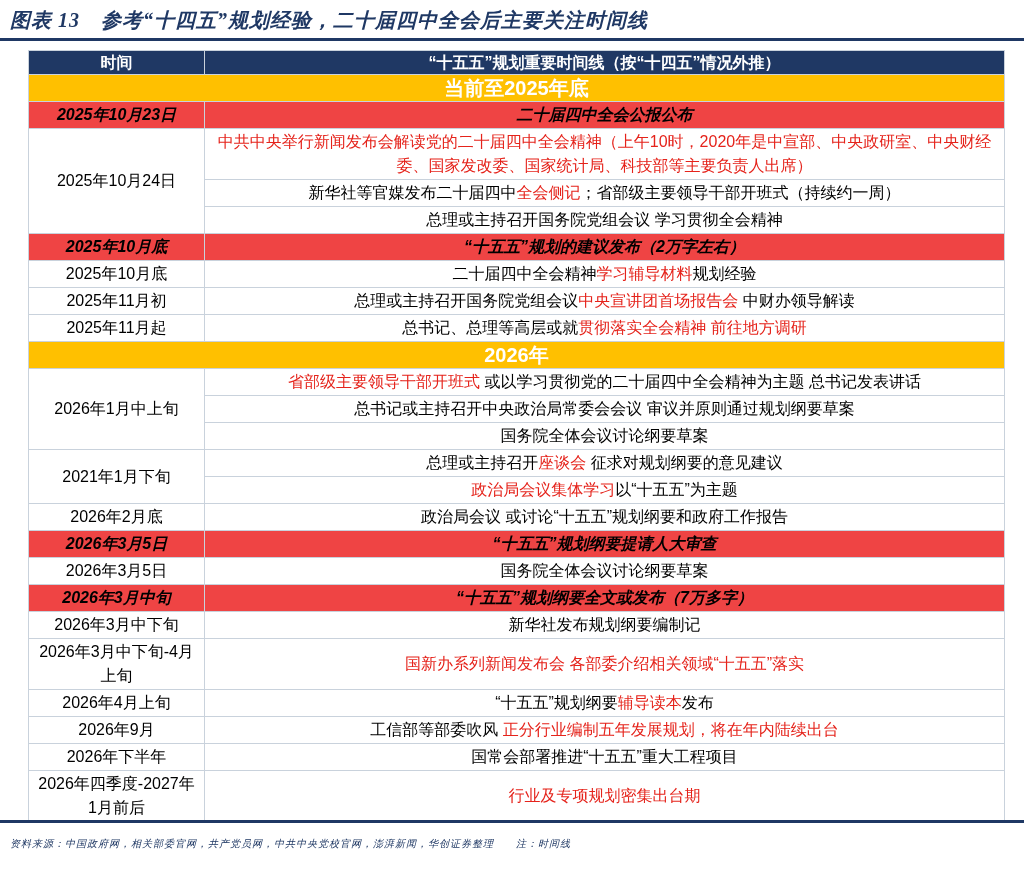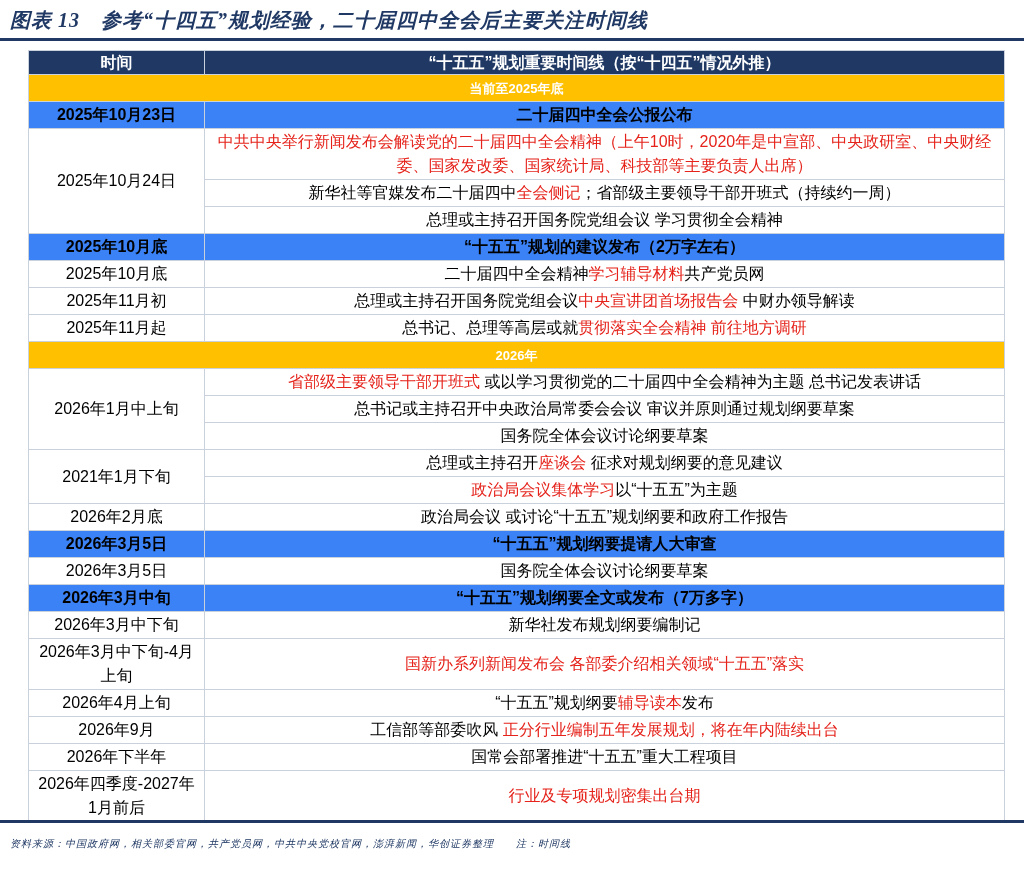--- a/index.html
+++ b/index.html
@@ -50,24 +50,24 @@
     font-weight: bold;
     height: 20px;
     line-height: 21px;
   }
   tr.section td {
     background: #ffc000;
     color: #ffffff;
     font-weight: bold;
     height: 20px;
     line-height: 21px;
-    font-size: 13px;
+    font-size: 20px;
     margin-top: 32px;
   }
-  tr.em td { background: #3b82f6; font-weight: bold; }
+  tr.em td { background: #ef4444; font-weight: bold; font-style: italic; }
   .timeline tbody td { height: 24px; }
   .red { color: #e5231b; }
 
   .footer {
     font-family: "Liberation Serif", "DejaVu Serif", serif;
     font-style: italic;
     color: #1f3864;
     font-size: 10px;
     letter-spacing: 1px;
     line-height: 30px;
@@ -110,21 +110,21 @@
         </tr>
         <tr>
           <td><span>总理或主持召开国务院党组会议 学习贯彻全会精神</span></td>
         </tr>
         <tr class="em">
           <td>2025年10月底</td>
           <td><span>“十五五”规划的建议发布（2万字左右）</span></td>
         </tr>
         <tr>
           <td>2025年10月底</td>
-          <td><span>二十届四中全会精神</span><span class="red">学习辅导材料</span><span>共产党员网</span></td>
+          <td><span>二十届四中全会精神</span><span class="red">学习辅导材料</span><span>规划经验</span></td>
         </tr>
         <tr>
           <td>2025年11月初</td>
           <td><span>总理或主持召开国务院党组会议</span><span class="red">中央宣讲团首场报告会</span><span> 中财办领导解读</span></td>
         </tr>
         <tr>
           <td>2025年11月起</td>
           <td><span>总书记、总理等高层或就</span><span class="red">贯彻落实全会精神 前往地方调研</span></td>
         </tr>
         <tr class="section">

